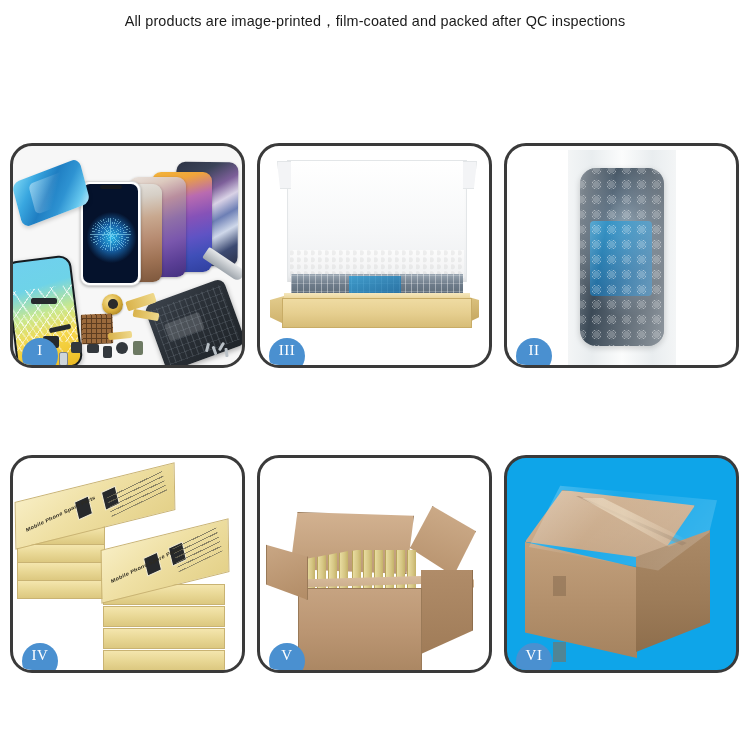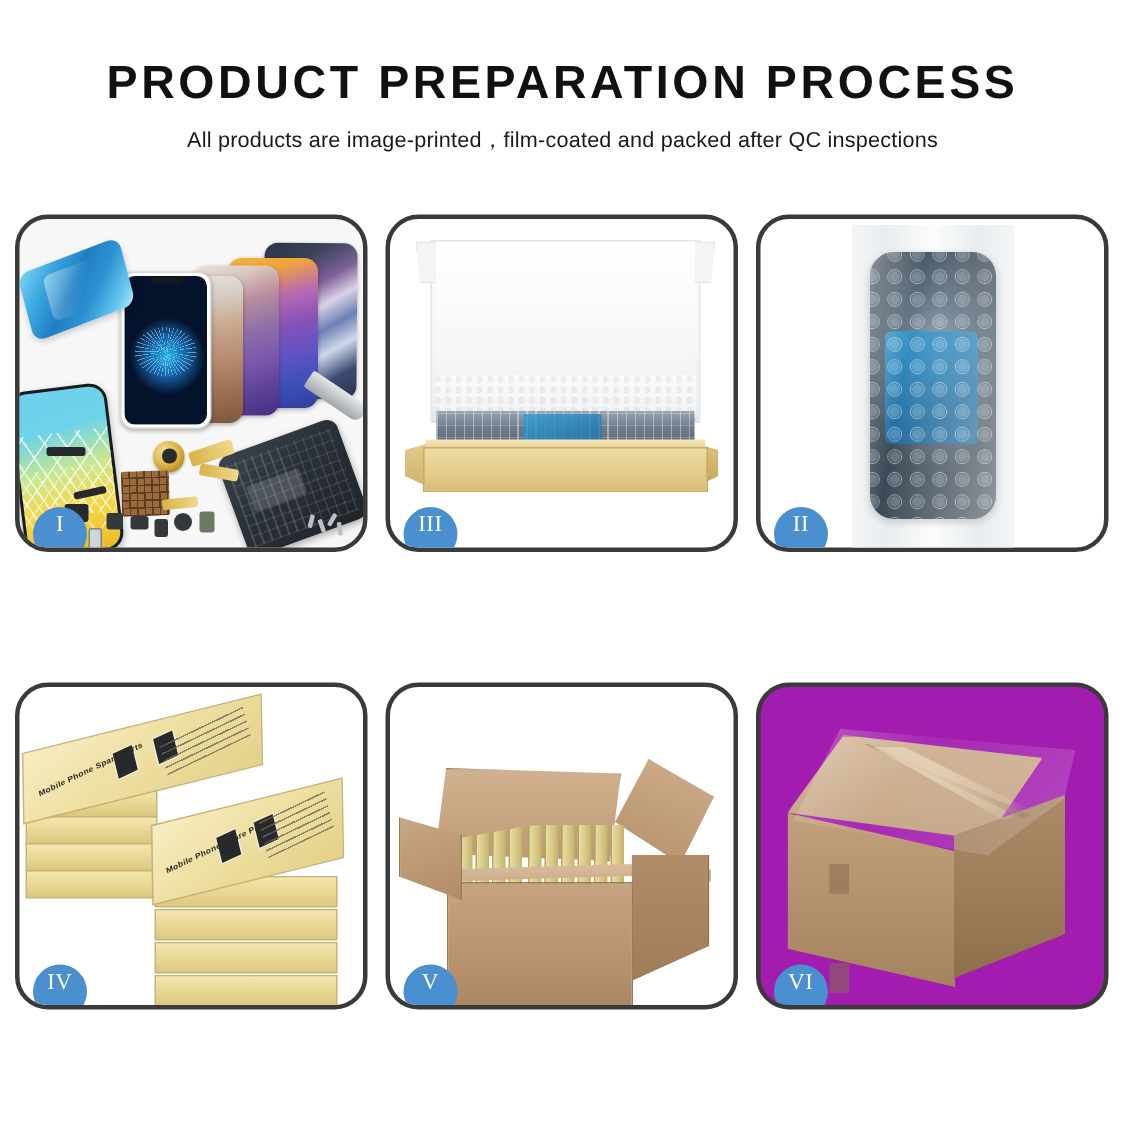--- a/index.html
+++ b/index.html
@@ -496,21 +496,21 @@
   .c5-inner .slab:nth-child(3){left:24px; top:4px;}
   .c5-inner .slab:nth-child(4){left:35px; top:2px;}
   .c5-inner .slab:nth-child(5){left:48px; top:0px; height:52px;}
   .c5-inner .slab:nth-child(6){left:59px; top:-1px; height:52px;}
   .c5-inner .slab:nth-child(7){left:70px; top:-2px; height:52px;}
   .c5-inner .slab:nth-child(8){left:81px; top:-3px; height:52px;}
   .c5-inner .slab:nth-child(9){left:92px; top:-4px; height:52px;}
   .c5-inner .slab:nth-child(10){left:103px; top:-5px; height:52px;}
 
   
-  .p6 { background:#a21caf; }
+  .p6 { background:#0ea5e9; }
   .c6-top {
     position:absolute; left:18px; top:32px;
     width:170px; height:70px;
     background:linear-gradient(170deg,#d2b494 0%,#c7a786 60%,#bb9a78 100%);
     clip-path: polygon(22% 0, 100% 22%, 78% 100%, 0 74%);
     border:1px solid #a98a68;
   }
   .c6-left {
     position:absolute; left:18px; top:84px;
     width:112px; height:116px;
@@ -555,21 +555,20 @@
     opacity:.55;
     pointer-events:none;
   }
 </style>
 </head>
 <body>
 
 <div id="page">
 
   <div class="header">
-    <div class="title">PRODUCT PREPARATION PROCESS</div>
     <div class="subtitle">All products are image-printed，film-coated and packed after QC inspections</div>
   </div>
 
   <div class="grid">
 
     <div class="panel p1">
       <div class="panel-inner">
         <div class="ph ph-e"></div>
         <div class="ph ph-d"></div>
         <div class="ph ph-c"></div>

